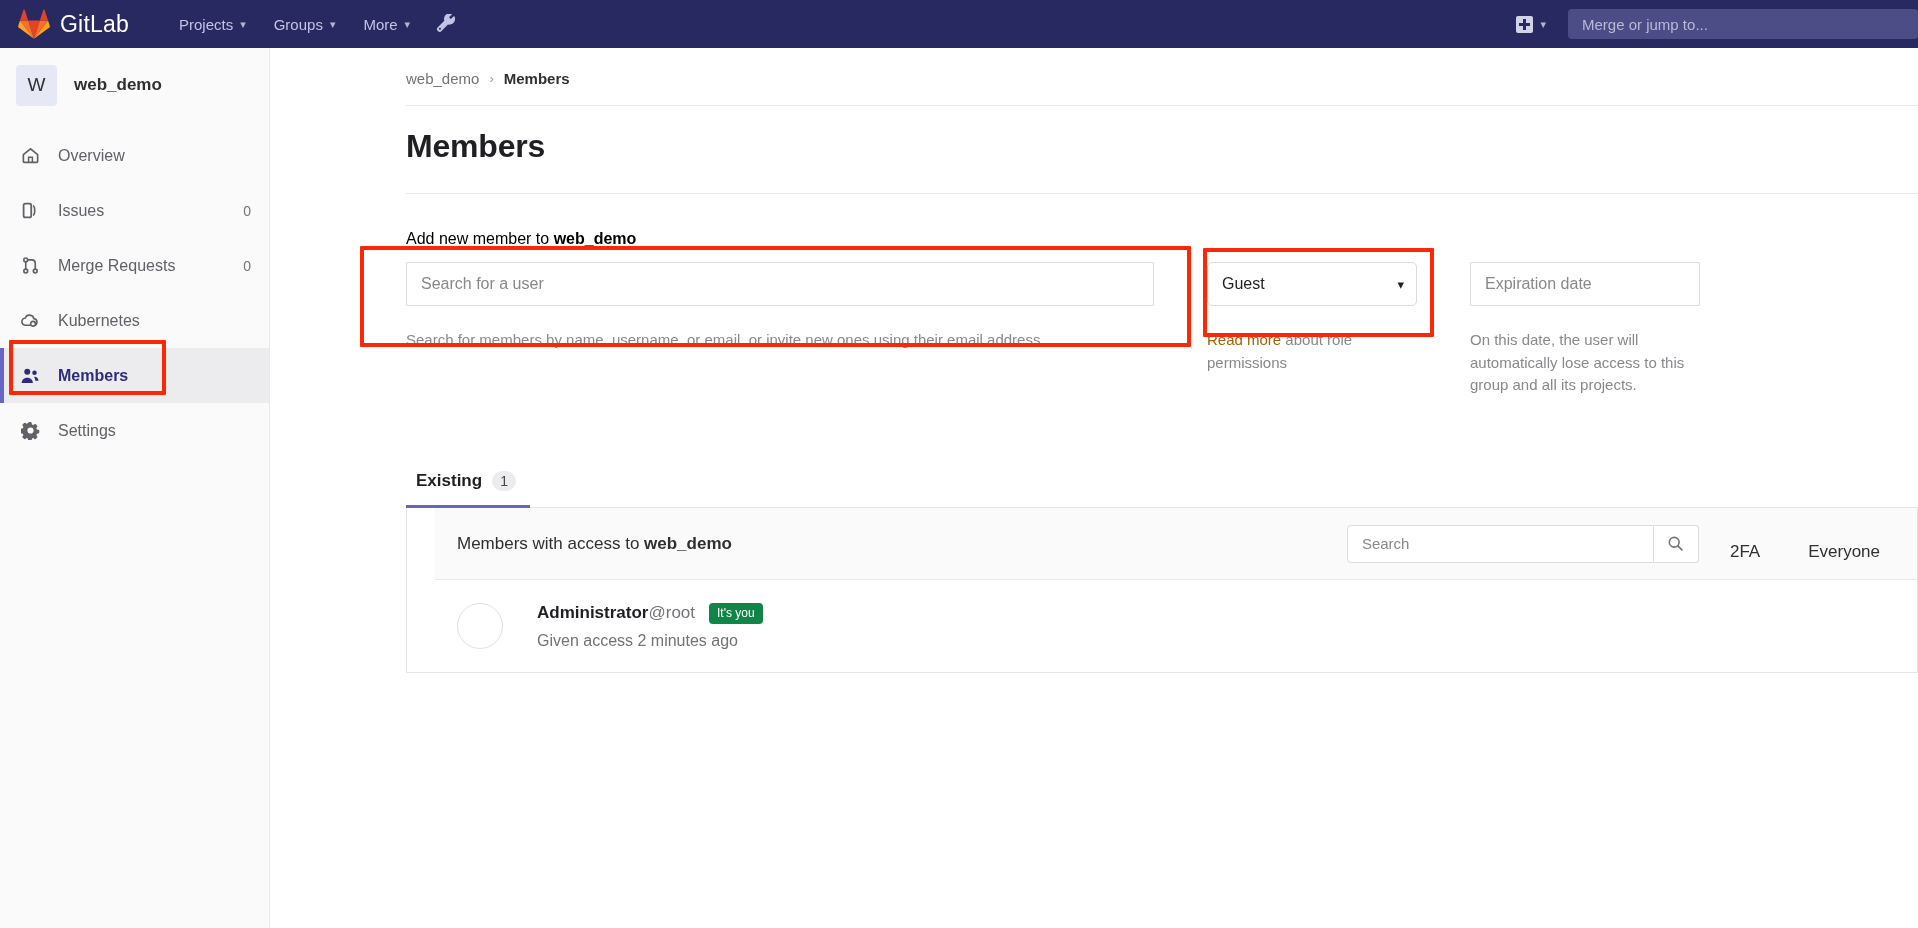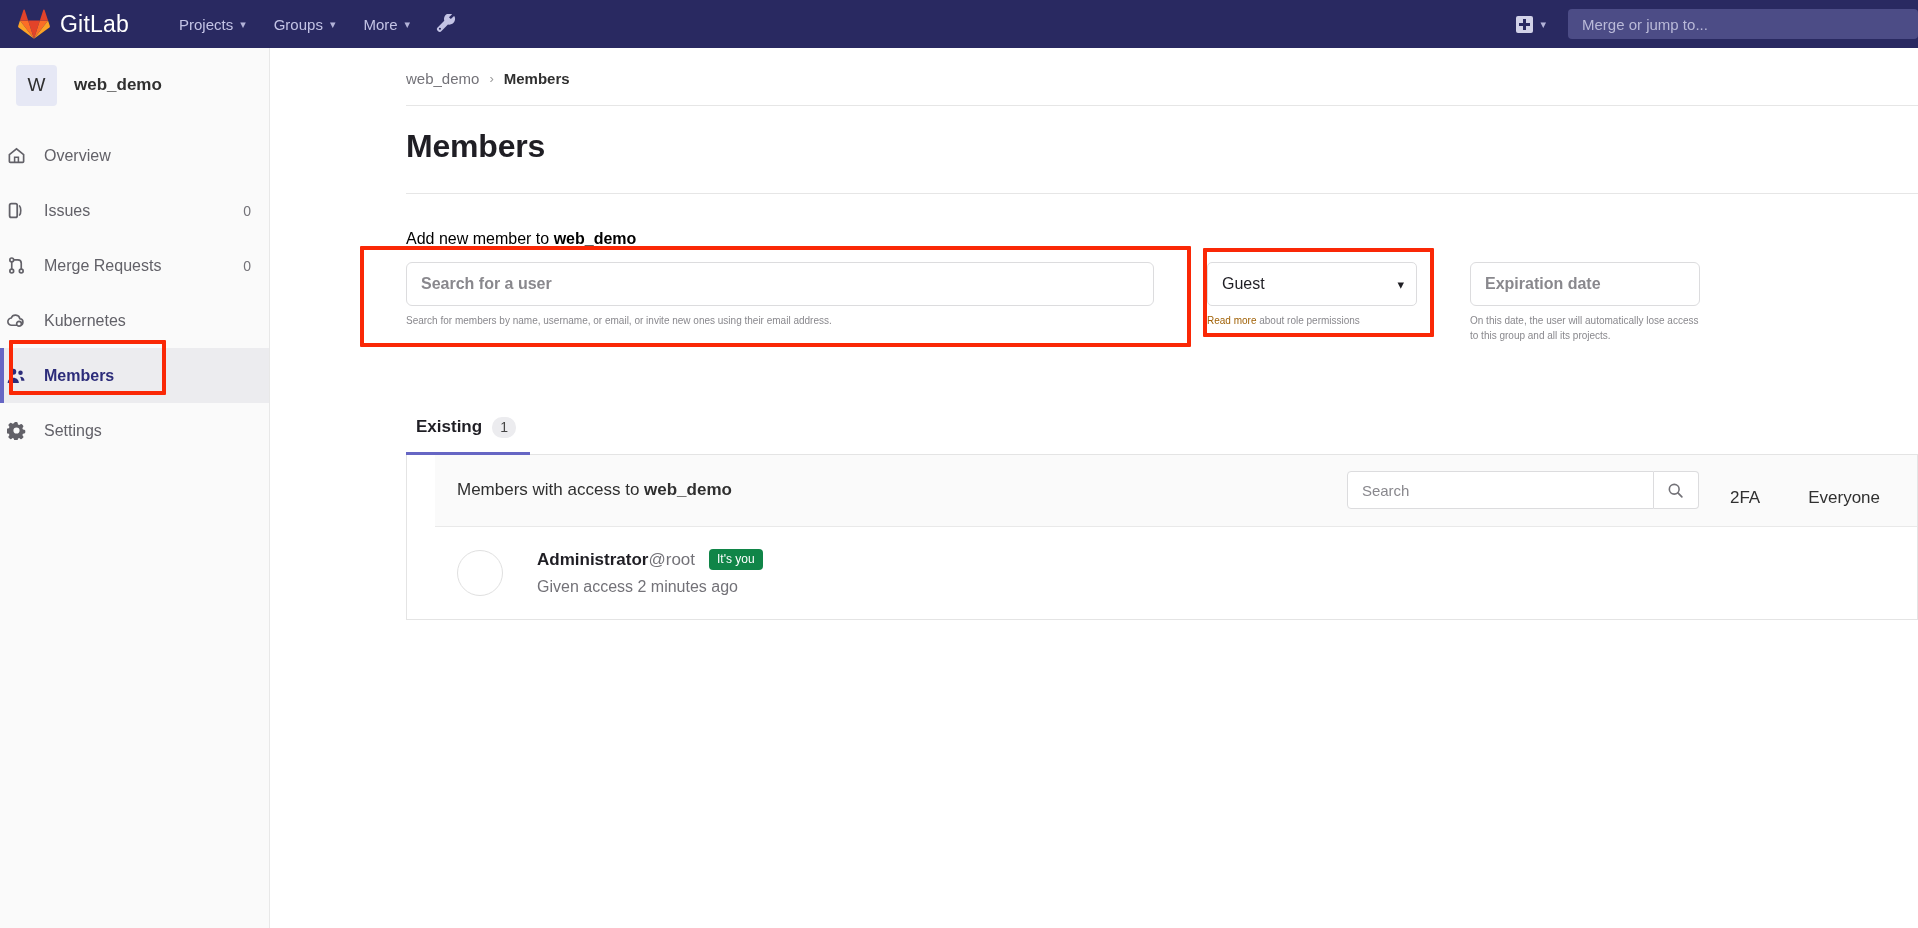--- a/index.html
+++ b/index.html
@@ -80,21 +80,21 @@
     background: #e6e8f5; color: #303030;
     font-size: 19px; display: flex; align-items: center; justify-content: center;
   }
   .side-title {
     margin-left: 17px; font-size: 17px; color: #303030; font-weight: 600;
   }
   .side-list { margin-top: 6px; }
   .side-item {
     position: relative;
     display: flex; align-items: center;
-    height: 55px; padding-left: 6px; padding-right: 18px;
+    height: 55px; padding-left: 20px; padding-right: 18px;
     color: #626168; font-size: 16px; cursor: pointer;
   }
   .side-item .ico {
     width: 20px; height: 20px; margin-right: 18px;
     display: flex; align-items: center; justify-content: center;
     flex: 0 0 20px;
   }
   .side-item .lbl { flex: 1 1 auto; }
   .side-item .count {
     font-size: 14px; color: #737278;
@@ -148,28 +148,27 @@
     font-size: 16px; color: #000000;
   }
   .add-label b { font-weight: 700; }
 
   .form-row {
     margin: 14px 0 0 136px;
     display: flex; align-items: flex-start;
   }
   .col-user { width: 748px; }
   .input-box {
-    height: 44px; border: 1px solid #dcdcde; border-radius: 6px;
+    height: 44px; border: 1px solid #dcdcde; border-radius: 1px;
     background: #fff; display: flex; align-items: center;
     padding: 0 14px; font-size: 16px; color: #89888d;
     cursor: text;
-    font-weight: bold;
   }
   .help {
-    margin-top: 7px; font-size: 10px; color: #89888d; line-height: 1.5;
+    margin-top: 23px; font-size: 15px; color: #89888d; line-height: 1.5;
   }
   .col-role { width: 210px; margin-left: 53px; }
   .select-box {
     height: 44px; border: 1px solid #dcdcde; border-radius: 5px;
     background: #fff; display: flex; align-items: center;
     justify-content: space-between;
     padding: 0 12px 0 14px; font-size: 16px; color: #1f1e24;
     cursor: pointer;
   }
   .select-box .chev { color: #1f1e24; font-size: 13px; }

